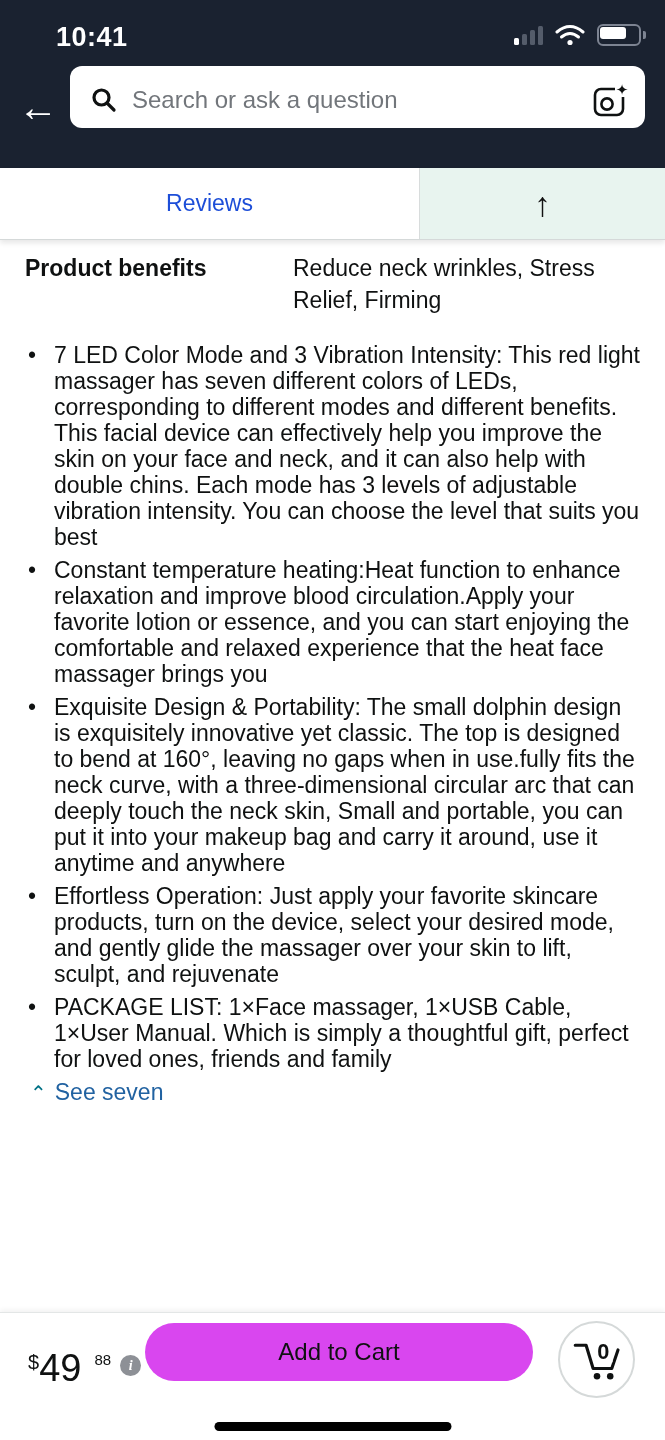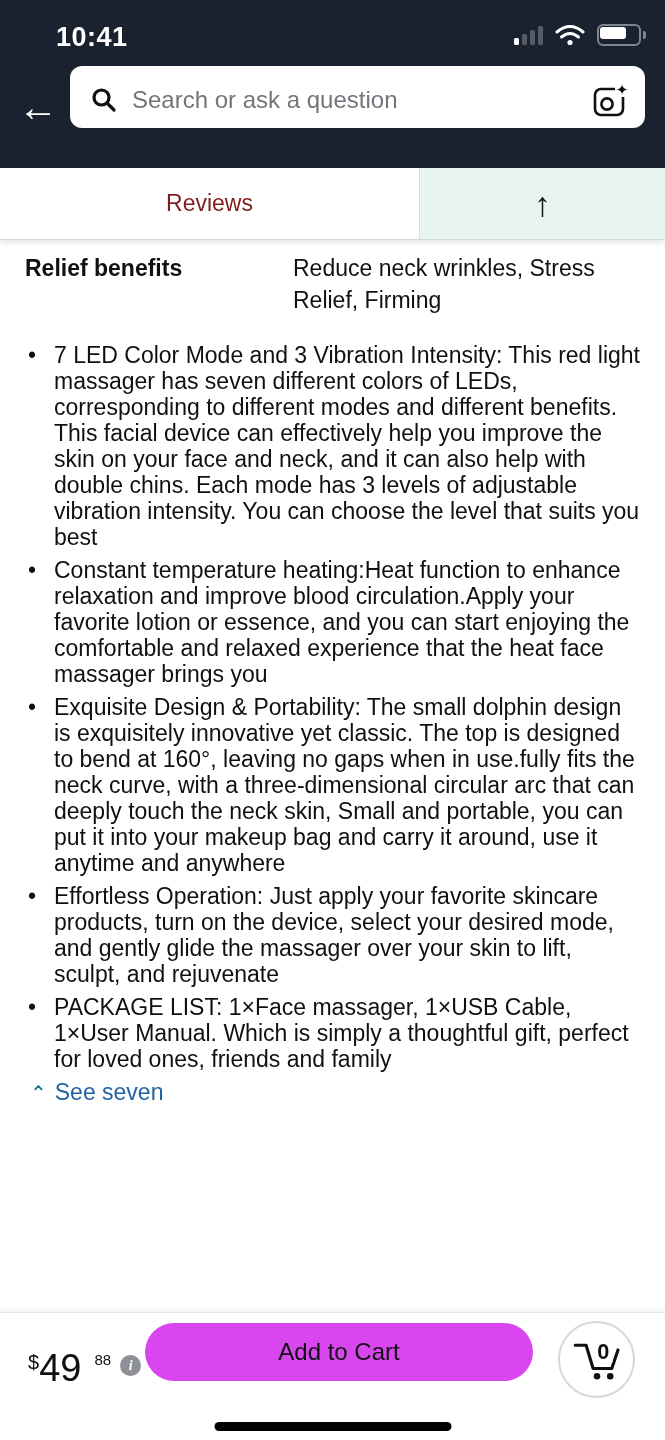--- a/index.html
+++ b/index.html
@@ -37,21 +37,21 @@
   .search-pill .mag { flex:0 0 auto; margin-right:14px; display:flex; }
   .search-input { border:none; outline:none; flex:1 1 auto; font-size:24px;
     font-family:"Liberation Sans", sans-serif; color:#0F1111; background:transparent; }
   .search-input::placeholder { color:#72767B; opacity:1; }
   .lens-btn { flex:0 0 auto; margin-left:10px; display:flex; cursor:pointer; }
 
   
   .sticky-bar { position:absolute; top:168px; left:0; width:665px; height:72px; display:flex;
     border-bottom:1px solid #D5D9D9; box-shadow:0 3px 5px rgba(15,17,17,.10); background:#fff; z-index:5; }
   .tab-reviews { width:420px; height:100%; background:#fff; display:flex; align-items:center; justify-content:center;
-    font-size:23px; color:#7f1d1d; border-right:1px solid #D8DCDC; cursor:pointer; }
+    font-size:23px; color:#1d4ed8; border-right:1px solid #D8DCDC; cursor:pointer; }
   .scroll-top { flex:1; height:100%; background:#E8F4EF; display:flex; align-items:center; justify-content:center; cursor:pointer; }
   .scroll-top .up { font-size:34px; color:#111; line-height:1; }
 
   
   .content { position:absolute; top:240px; left:0; width:665px; height:1072px; overflow:hidden; background:#fff; }
   .spec-row { display:flex; padding:12px 25px 0 25px; font-size:23px; line-height:32px; }
   .spec-label { width:268px; font-weight:700; flex:0 0 auto; }
   .spec-value { flex:1; }
   ul.benefits { list-style:none; margin-top:26px; padding-left:28px; padding-right:24px; }
   ul.benefits li { position:relative; padding-left:26px; font-size:23px; line-height:26px; margin-bottom:7px; }
@@ -131,21 +131,21 @@
 
   <nav class="sticky-bar">
     <div class="tab-reviews">Reviews</div>
     <div class="scroll-top">
       <span class="up">↑</span>
     </div>
   </nav>
 
   <main class="content">
     <div class="spec-row">
-      <div class="spec-label">Relief benefits</div>
+      <div class="spec-label">Product benefits</div>
       <div class="spec-value">Reduce neck wrinkles, Stress Relief, Firming</div>
     </div>
     <ul class="benefits">
       <li>7 LED Color Mode and 3 Vibration Intensity: This red light massager has seven different colors of LEDs, corresponding to different modes and different benefits. This facial device can effectively help you improve the skin on your face and neck, and it can also help with double chins. Each mode has 3 levels of adjustable vibration intensity. You can choose the level that suits you best</li>
       <li>Constant temperature heating:Heat function to enhance relaxation and improve blood circulation.Apply your favorite lotion or essence, and you can start enjoying the comfortable and relaxed experience that the heat face massager brings you</li>
       <li>Exquisite Design &amp; Portability: The small dolphin design is exquisitely innovative yet classic. The top is designed to bend at 160°, leaving no gaps when in use.fully fits the neck curve, with a three-dimensional circular arc that can deeply touch the neck skin, Small and portable, you can put it into your makeup bag and carry it around, use it anytime and anywhere</li>
       <li>Effortless Operation: Just apply your favorite skincare products, turn on the device, select your desired mode, and gently glide the massager over your skin to lift, sculpt, and rejuvenate</li>
       <li>PACKAGE LIST: 1×Face massager, 1×USB Cable, 1×User Manual. Which is simply a thoughtful gift, perfect for loved ones, friends and family</li>
     </ul>
     <div class="see-less">

